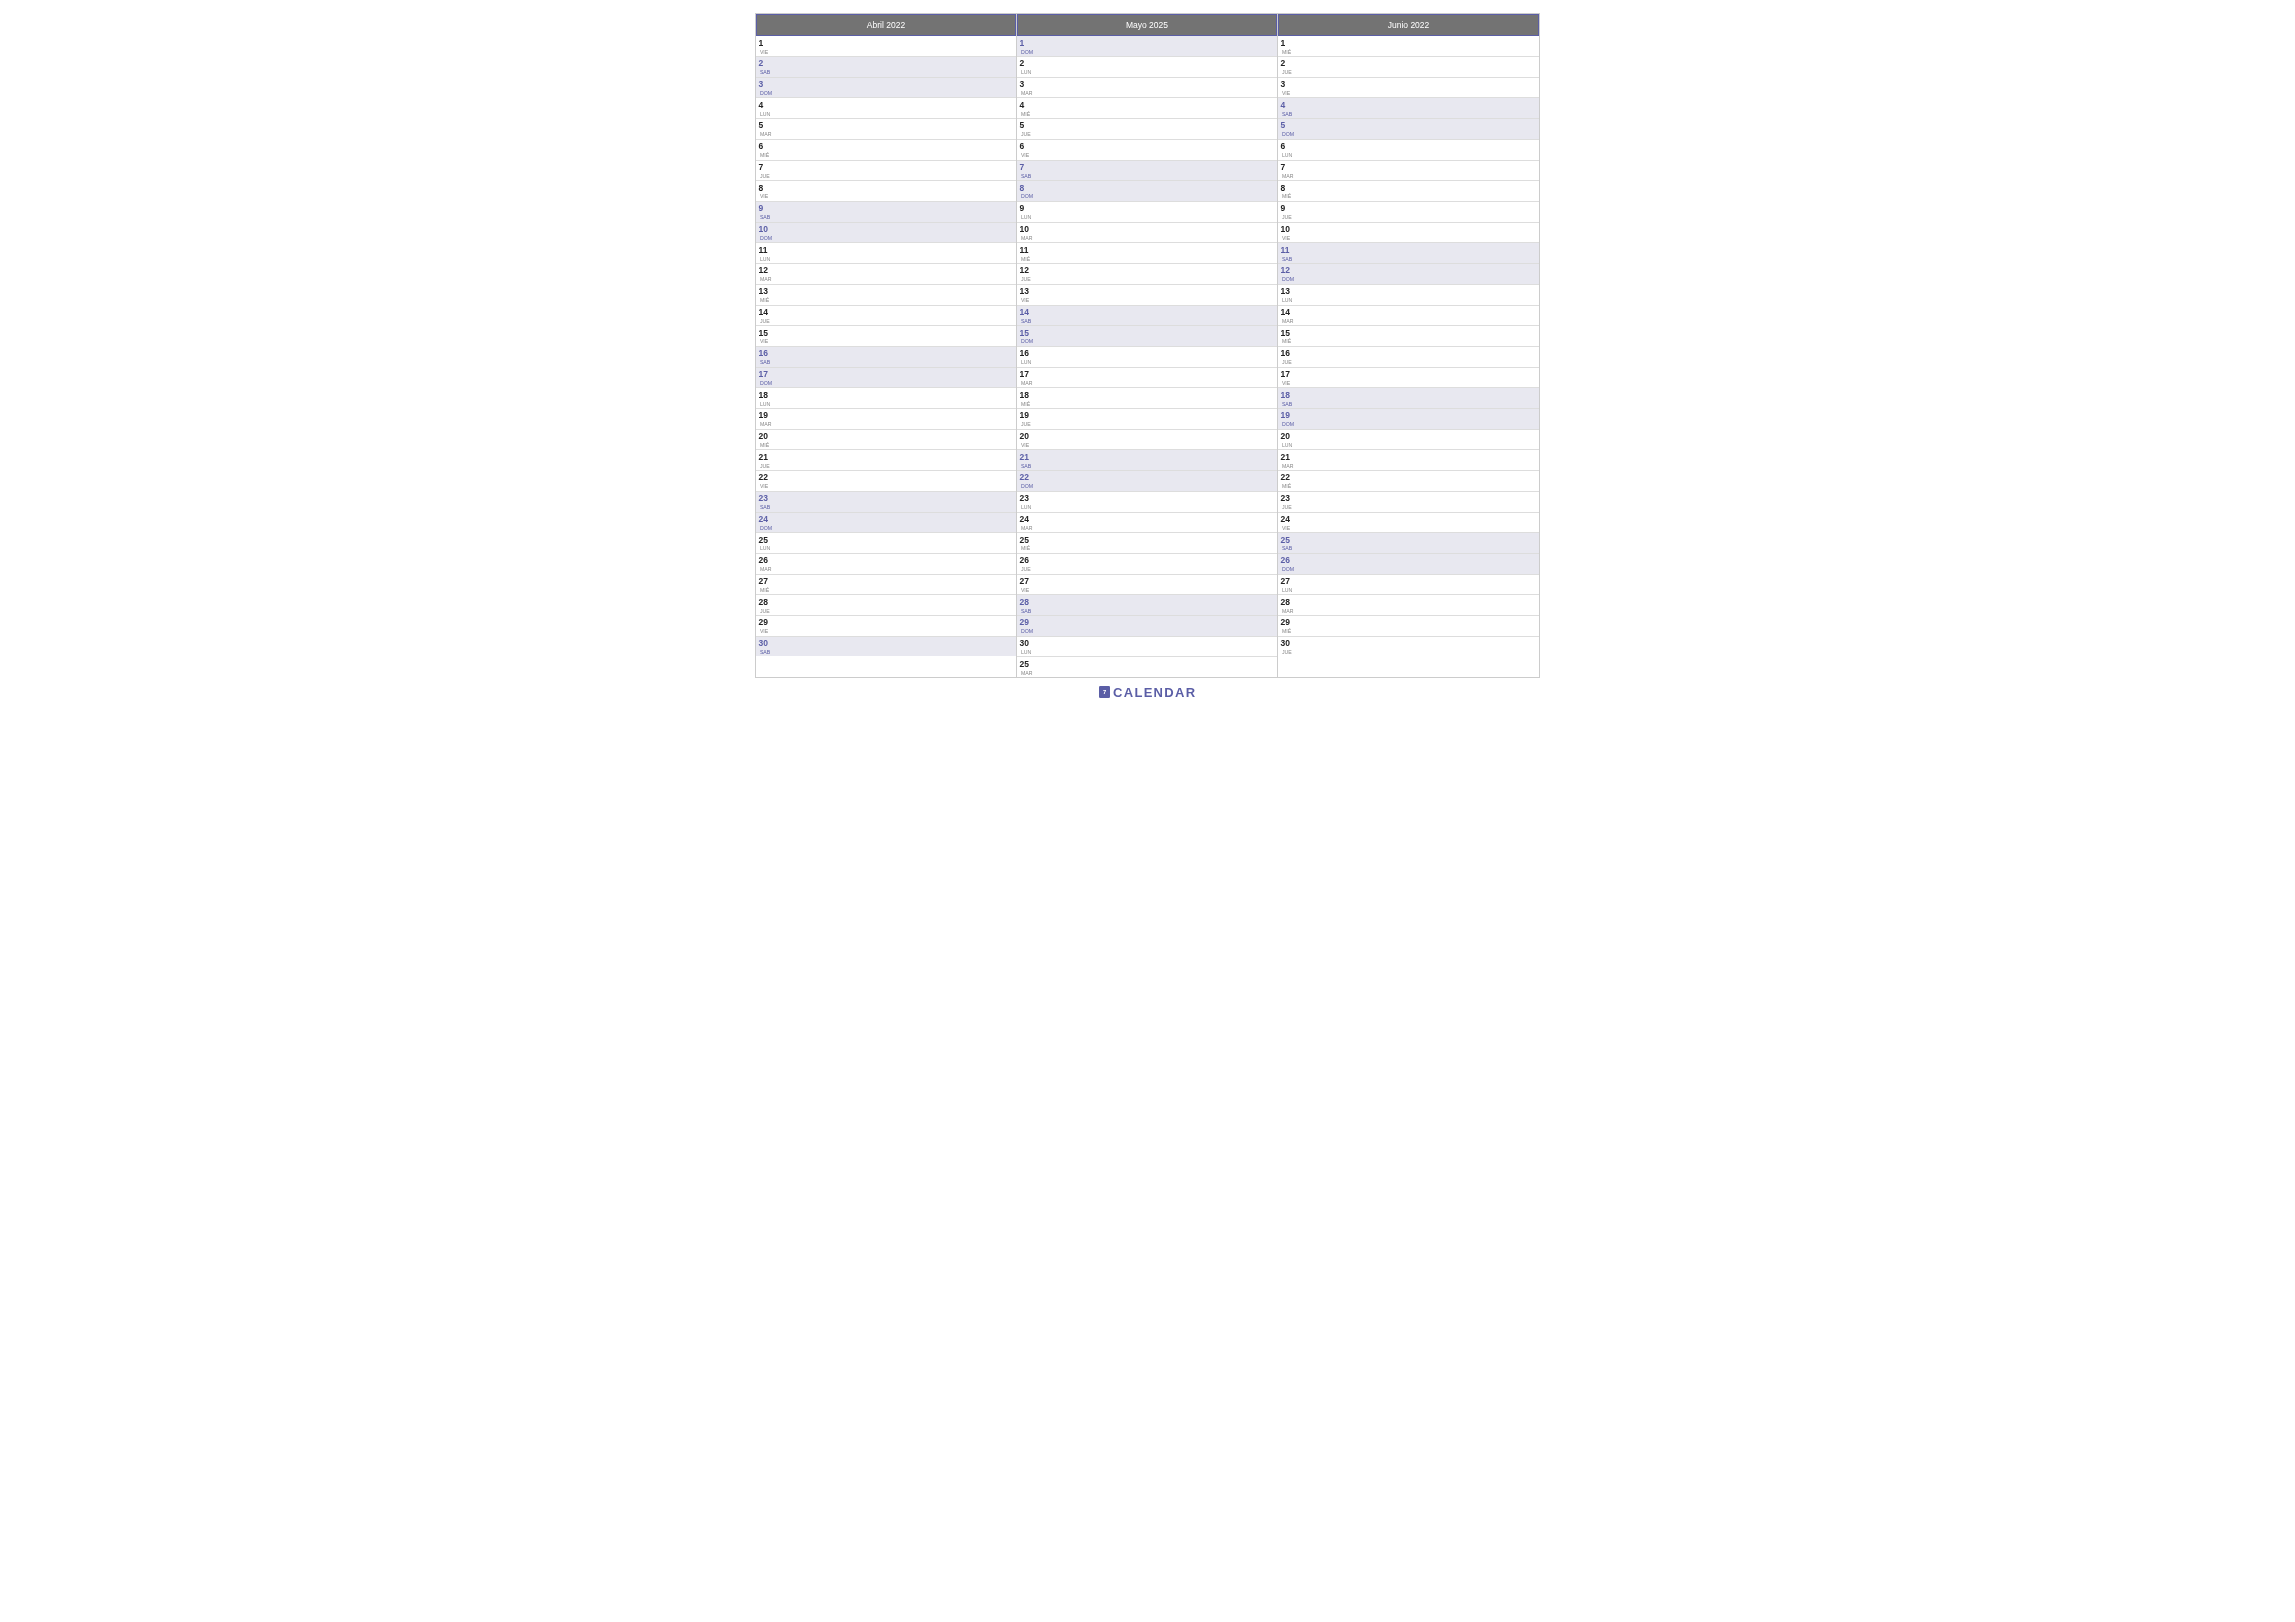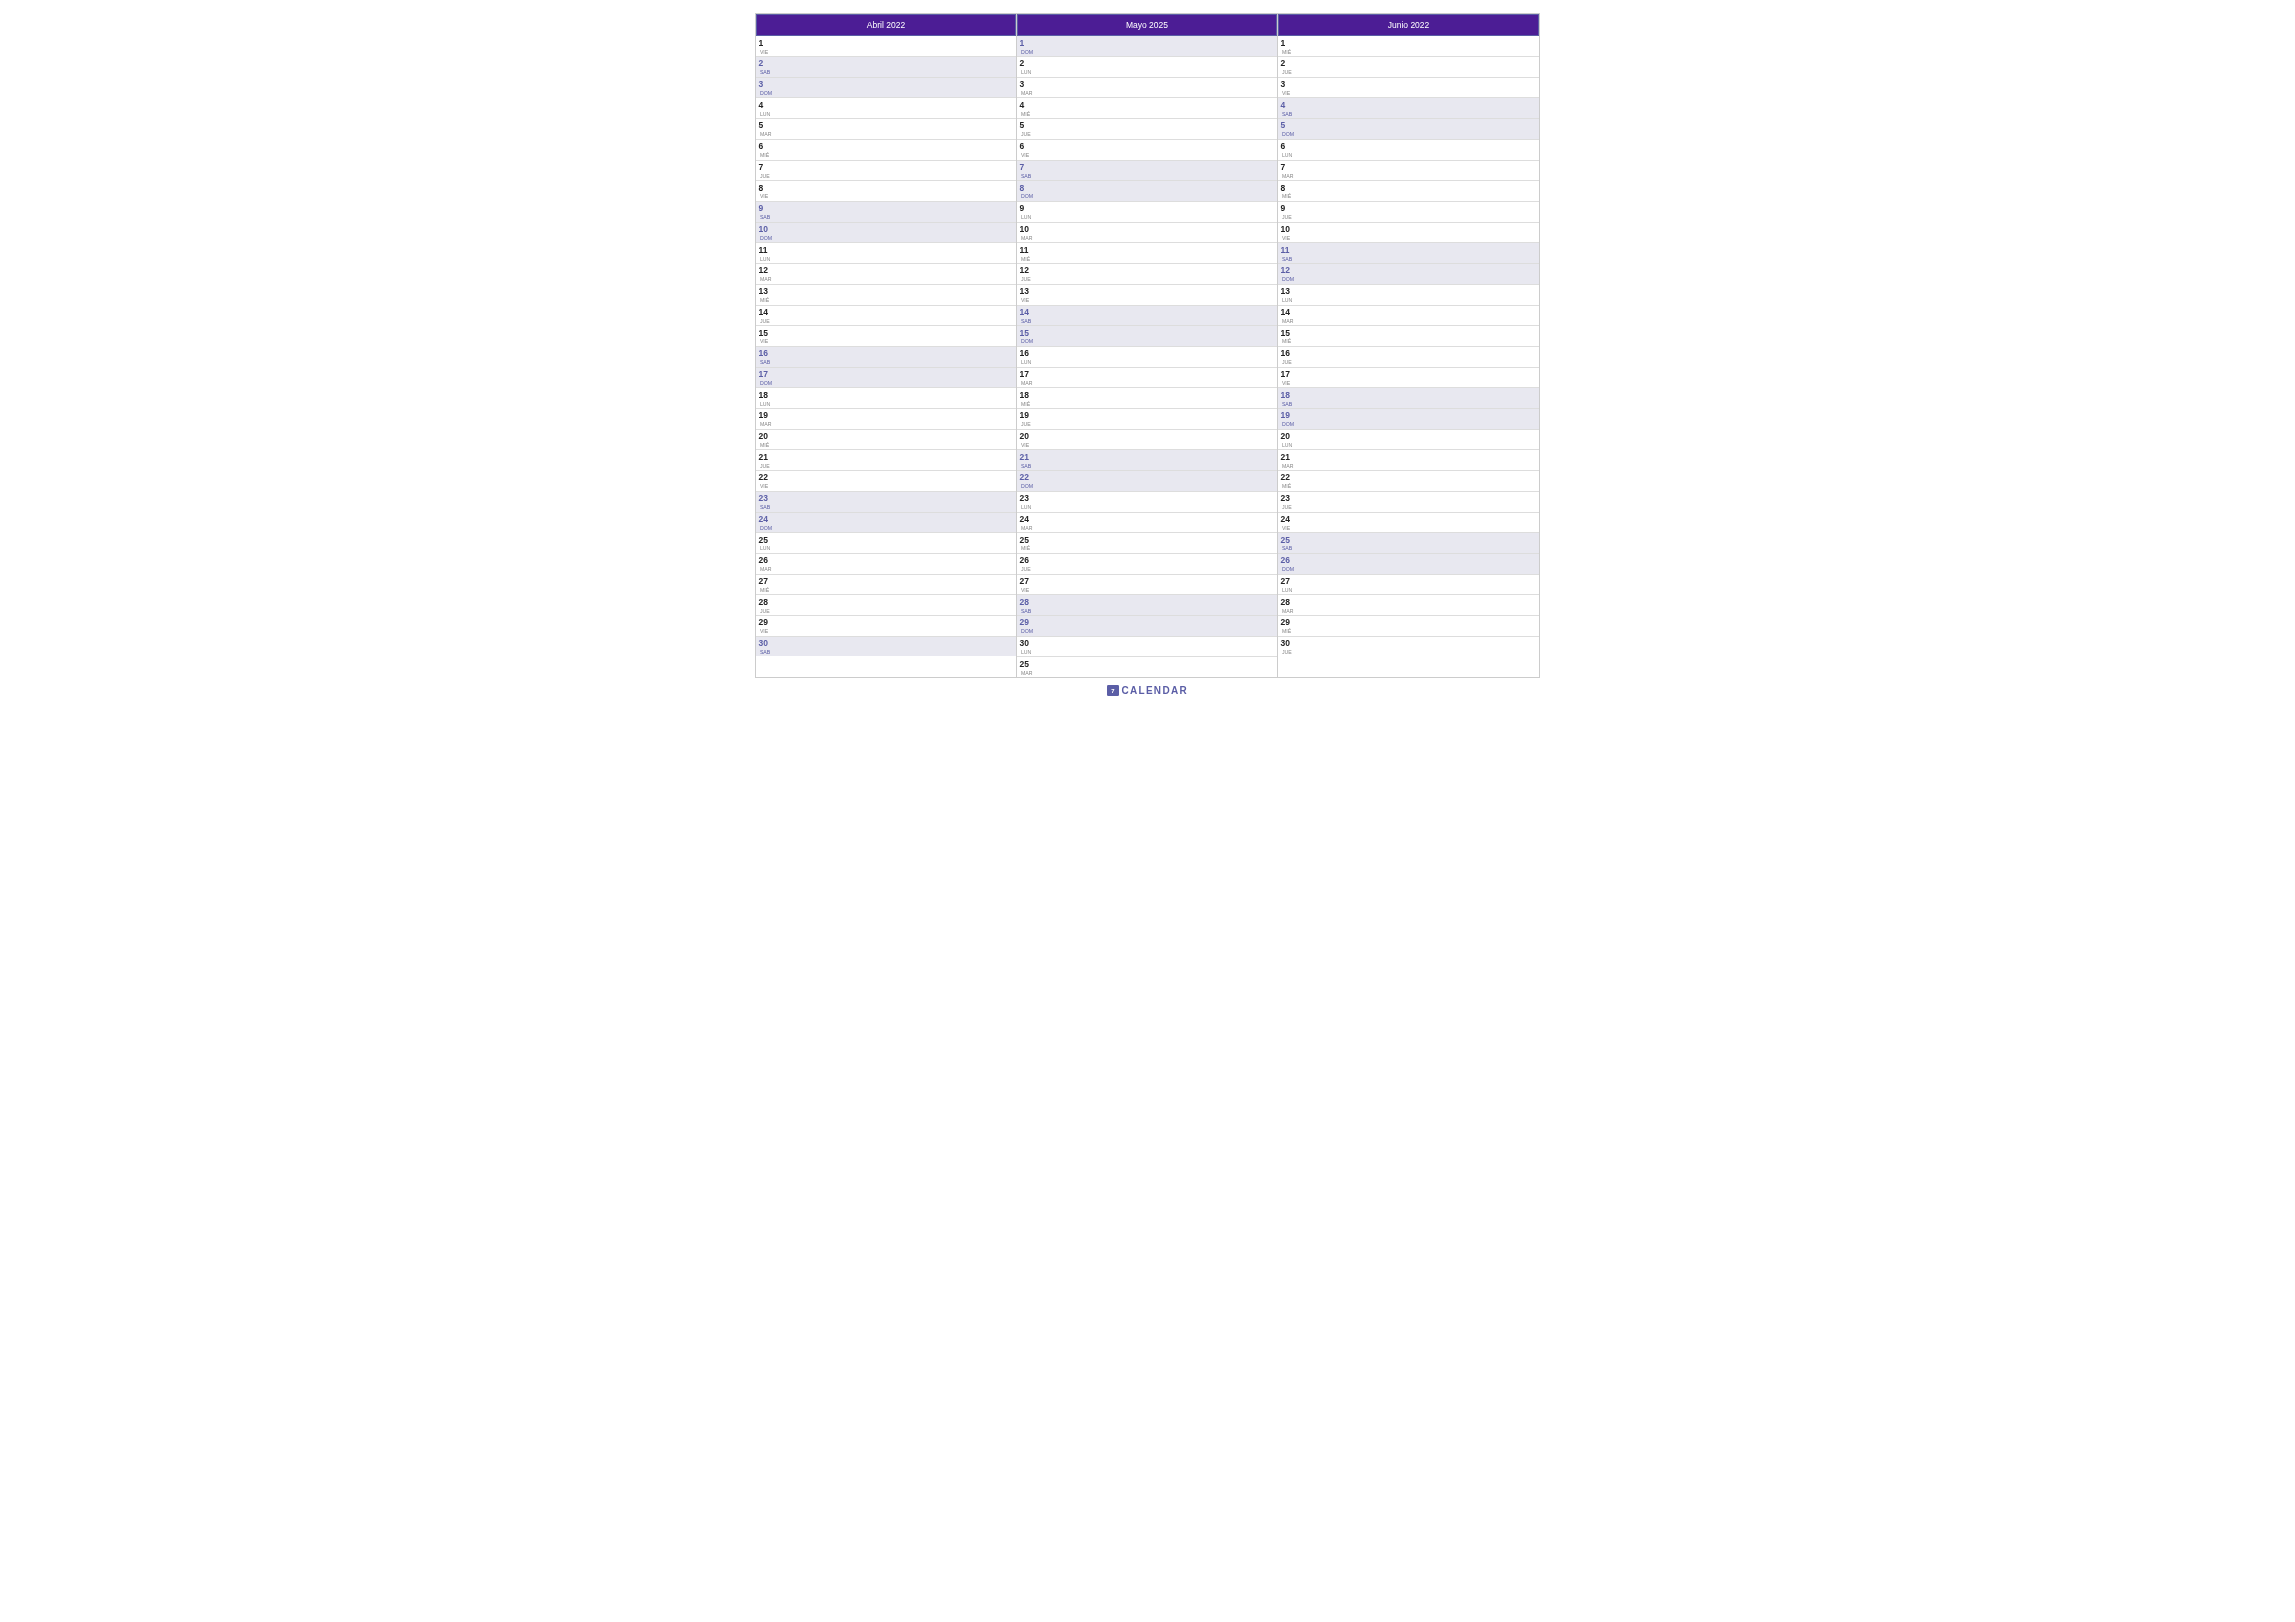--- a/index.html
+++ b/index.html
@@ -19,21 +19,21 @@
       grid-template-columns: 1fr 1fr 1fr;
       border: 0.7px solid #ccc;
     }
     .month-col {
       border-right: 0.7px solid #ccc;
     }
     .month-col:last-child {
       border-right: none;
     }
     .month-header {
-      background: #4c1d95;
+      background: #737373;
       color: #fff;
       text-align: center;
       padding: 5.2px 2.6px;
       font-size: 8.5px;
       font-weight: normal;
       border: 0.7px solid #5b5ea6;
     }
     .day-row {
       display: flex;
       align-items: flex-start;
@@ -90,21 +90,21 @@
       background: #5b5ea6;
       display: flex;
       align-items: center;
       justify-content: center;
       color: white;
       font-size: 5.9px;
       font-weight: bold;
       border-radius: 1.3px;
     }
     .footer-text {
-      font-size: 10px;
+      font-size: 13px;
       font-weight: bold;
       color: #5b5ea6;
       letter-spacing: 1.3px;
     }
   </style>
 </head>
 <body>
 
 <div class="page">
   <div class="calendar-grid" id="calendar-grid">

